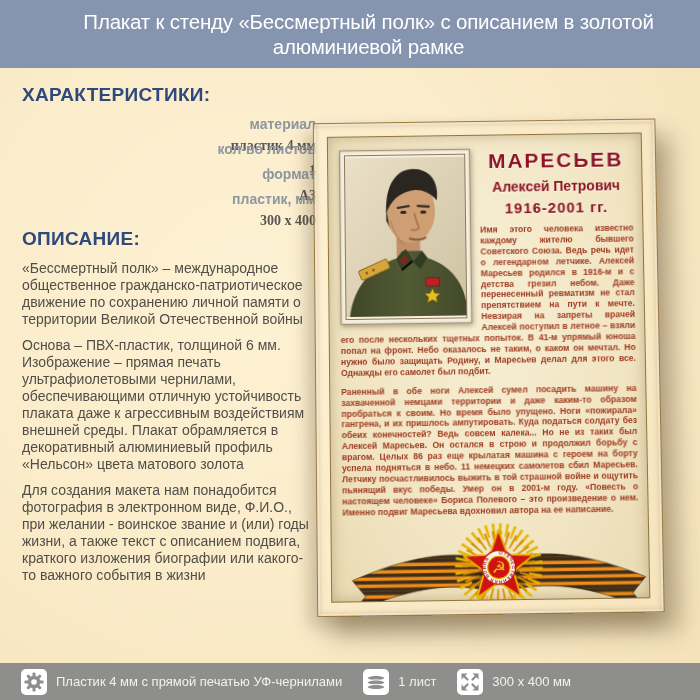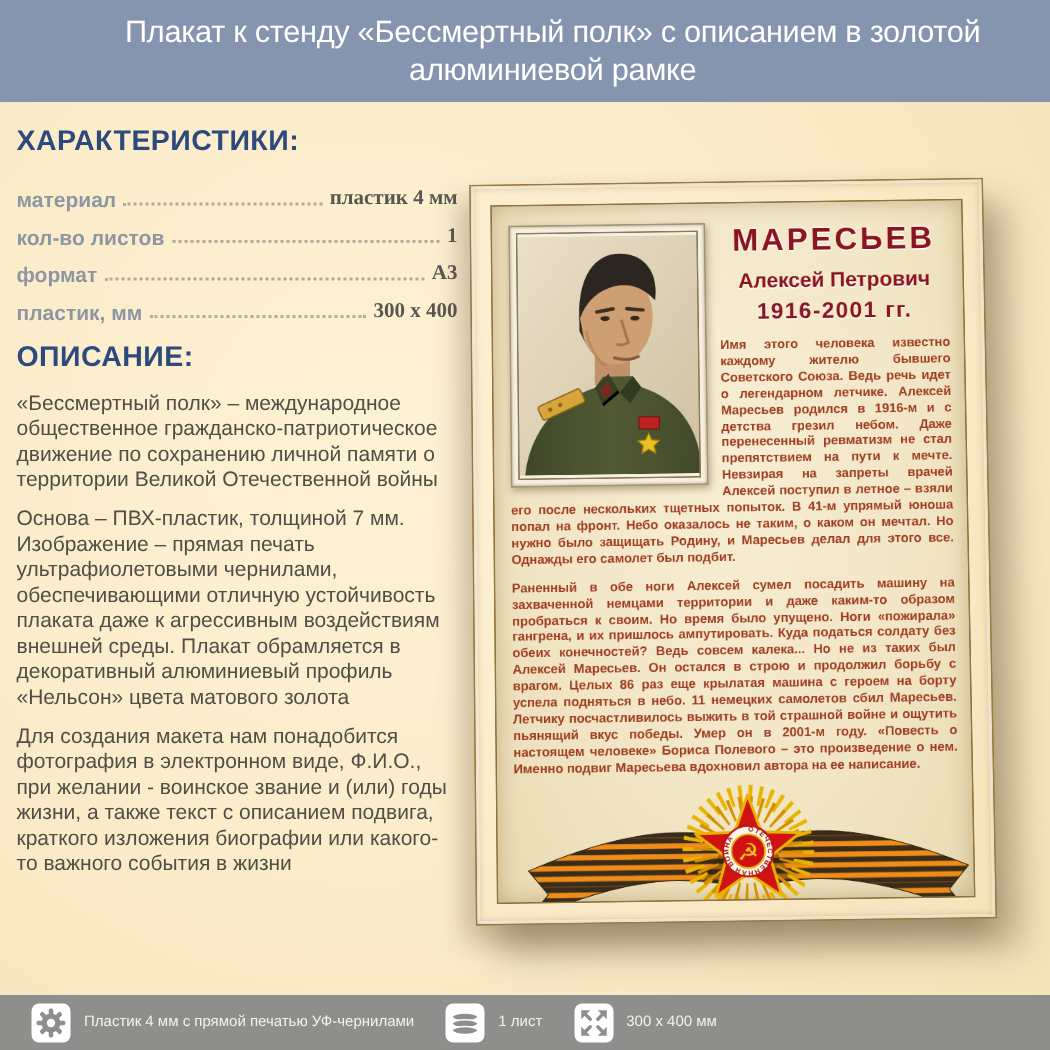--- a/index.html
+++ b/index.html
@@ -8,25 +8,25 @@
     font-family:"Liberation Sans","DejaVu Sans",sans-serif;
     background:radial-gradient(circle at 35% 42%, #fdf2d4 0%, #fbecca 45%, #f4e1b8 100%);
   }
   
   .header{
     position:absolute;top:0;left:0;width:700px;height:68px;
     background:#8594af;color:#ffffff;text-align:center;box-sizing:border-box;
     padding-top:9px;font-size:20.5px;line-height:25px;letter-spacing:-0.2px;padding-left:37px;
   }
   
-  .left-col{position:absolute;left:11px;top:84px;width:294px;}
+  .left-col{position:absolute;left:22px;top:84px;width:294px;}
   .section-heading{
     color:#2e4a7c;font-size:19px;font-weight:bold;margin:0 0 10px 0;letter-spacing:0.3px;
   }
-  .char-row{display:flex;align-items:flex-end;height:25px;font-size:14px;}
+  .char-row{display:flex;align-items:flex-end;height:25px;font-size:14px;flex-direction:column;}
   .char-label{color:#8f96a3;font-weight:bold;white-space:nowrap;}
   .char-dots{flex:1;border-bottom:2px dotted #b3ab9a;margin:0 5px 4px 5px;}
   .char-value{color:#585650;font-weight:bold;white-space:nowrap;font-family:Liberation Serif, serif;}
   .desc-heading{margin-top:12px;}
   .desc-p{font-size:14px;line-height:17px;color:#514e48;margin:0 0 9px 0;}
   
   .poster{
     position:absolute;left:315px;top:119px;width:345px;height:494px;
     transform:perspective(900px) rotateX(1.5deg) rotate(-0.8deg);
   }
@@ -68,21 +68,21 @@
   
   .footer{
     position:absolute;left:0;bottom:0;width:700px;height:37px;background:#8e8e8c;
     display:flex;align-items:center;box-sizing:border-box;padding-left:21px;
   }
   .f-item{display:flex;align-items:center;margin-right:21px;}
   .f-icon{
     width:26px;height:26px;background:#ffffff;border-radius:5px;margin-right:9px;
     display:flex;align-items:center;justify-content:center;flex:none;
   }
-  .f-label{color:#f3f2ef;font-size:10px;white-space:nowrap;}
+  .f-label{color:#f3f2ef;font-size:13px;white-space:nowrap;}
 </style>
 </head>
 <body>
 
 <div class="header">
   <div>Плакат к стенду «Бессмертный полк» с описанием в золотой алюминиевой рамке</div>
 </div>
 
 <div class="left-col">
   <div class="section-heading">ХАРАКТЕРИСТИКИ:</div>
@@ -103,21 +103,21 @@
     <span class="char-value">А3</span>
   </div>
   <div class="char-row">
     <span class="char-label">пластик, мм</span>
     <span class="char-dots"></span>
     <span class="char-value">300 x 400</span>
   </div>
 
   <div class="section-heading desc-heading">ОПИСАНИЕ:</div>
   <p class="desc-p">«Бессмертный полк» – международное общественное гражданско-патриотическое движение по сохранению личной памяти о территории Великой Отечественной войны</p>
-  <p class="desc-p">Основа – ПВХ-пластик, толщиной 7 мм. Изображение – прямая печать ультрафиолетовыми чернилами, обеспечивающими отличную устойчивость плаката даже к агрессивным воздействиям внешней среды. Плакат обрамляется в декоративный алюминиевый профиль «Нельсон» цвета матового золота</p>
+  <p class="desc-p">Основа – ПВХ-пластик, толщиной 6 мм. Изображение – прямая печать ультрафиолетовыми чернилами, обеспечивающими отличную устойчивость плаката даже к агрессивным воздействиям внешней среды. Плакат обрамляется в декоративный алюминиевый профиль «Нельсон» цвета матового золота</p>
   <p class="desc-p">Для создания макета нам понадобится фотография в электронном виде, Ф.И.О., при желании - воинское звание и (или) годы жизни, а также текст с описанием подвига, краткого изложения биографии или какого-то важного события в жизни</p>
 </div>
 
 <div class="poster">
   <div class="frame">
     <div class="paper">
 
       <div class="portrait">
         <svg viewBox="0 0 132 176">
           <defs>

